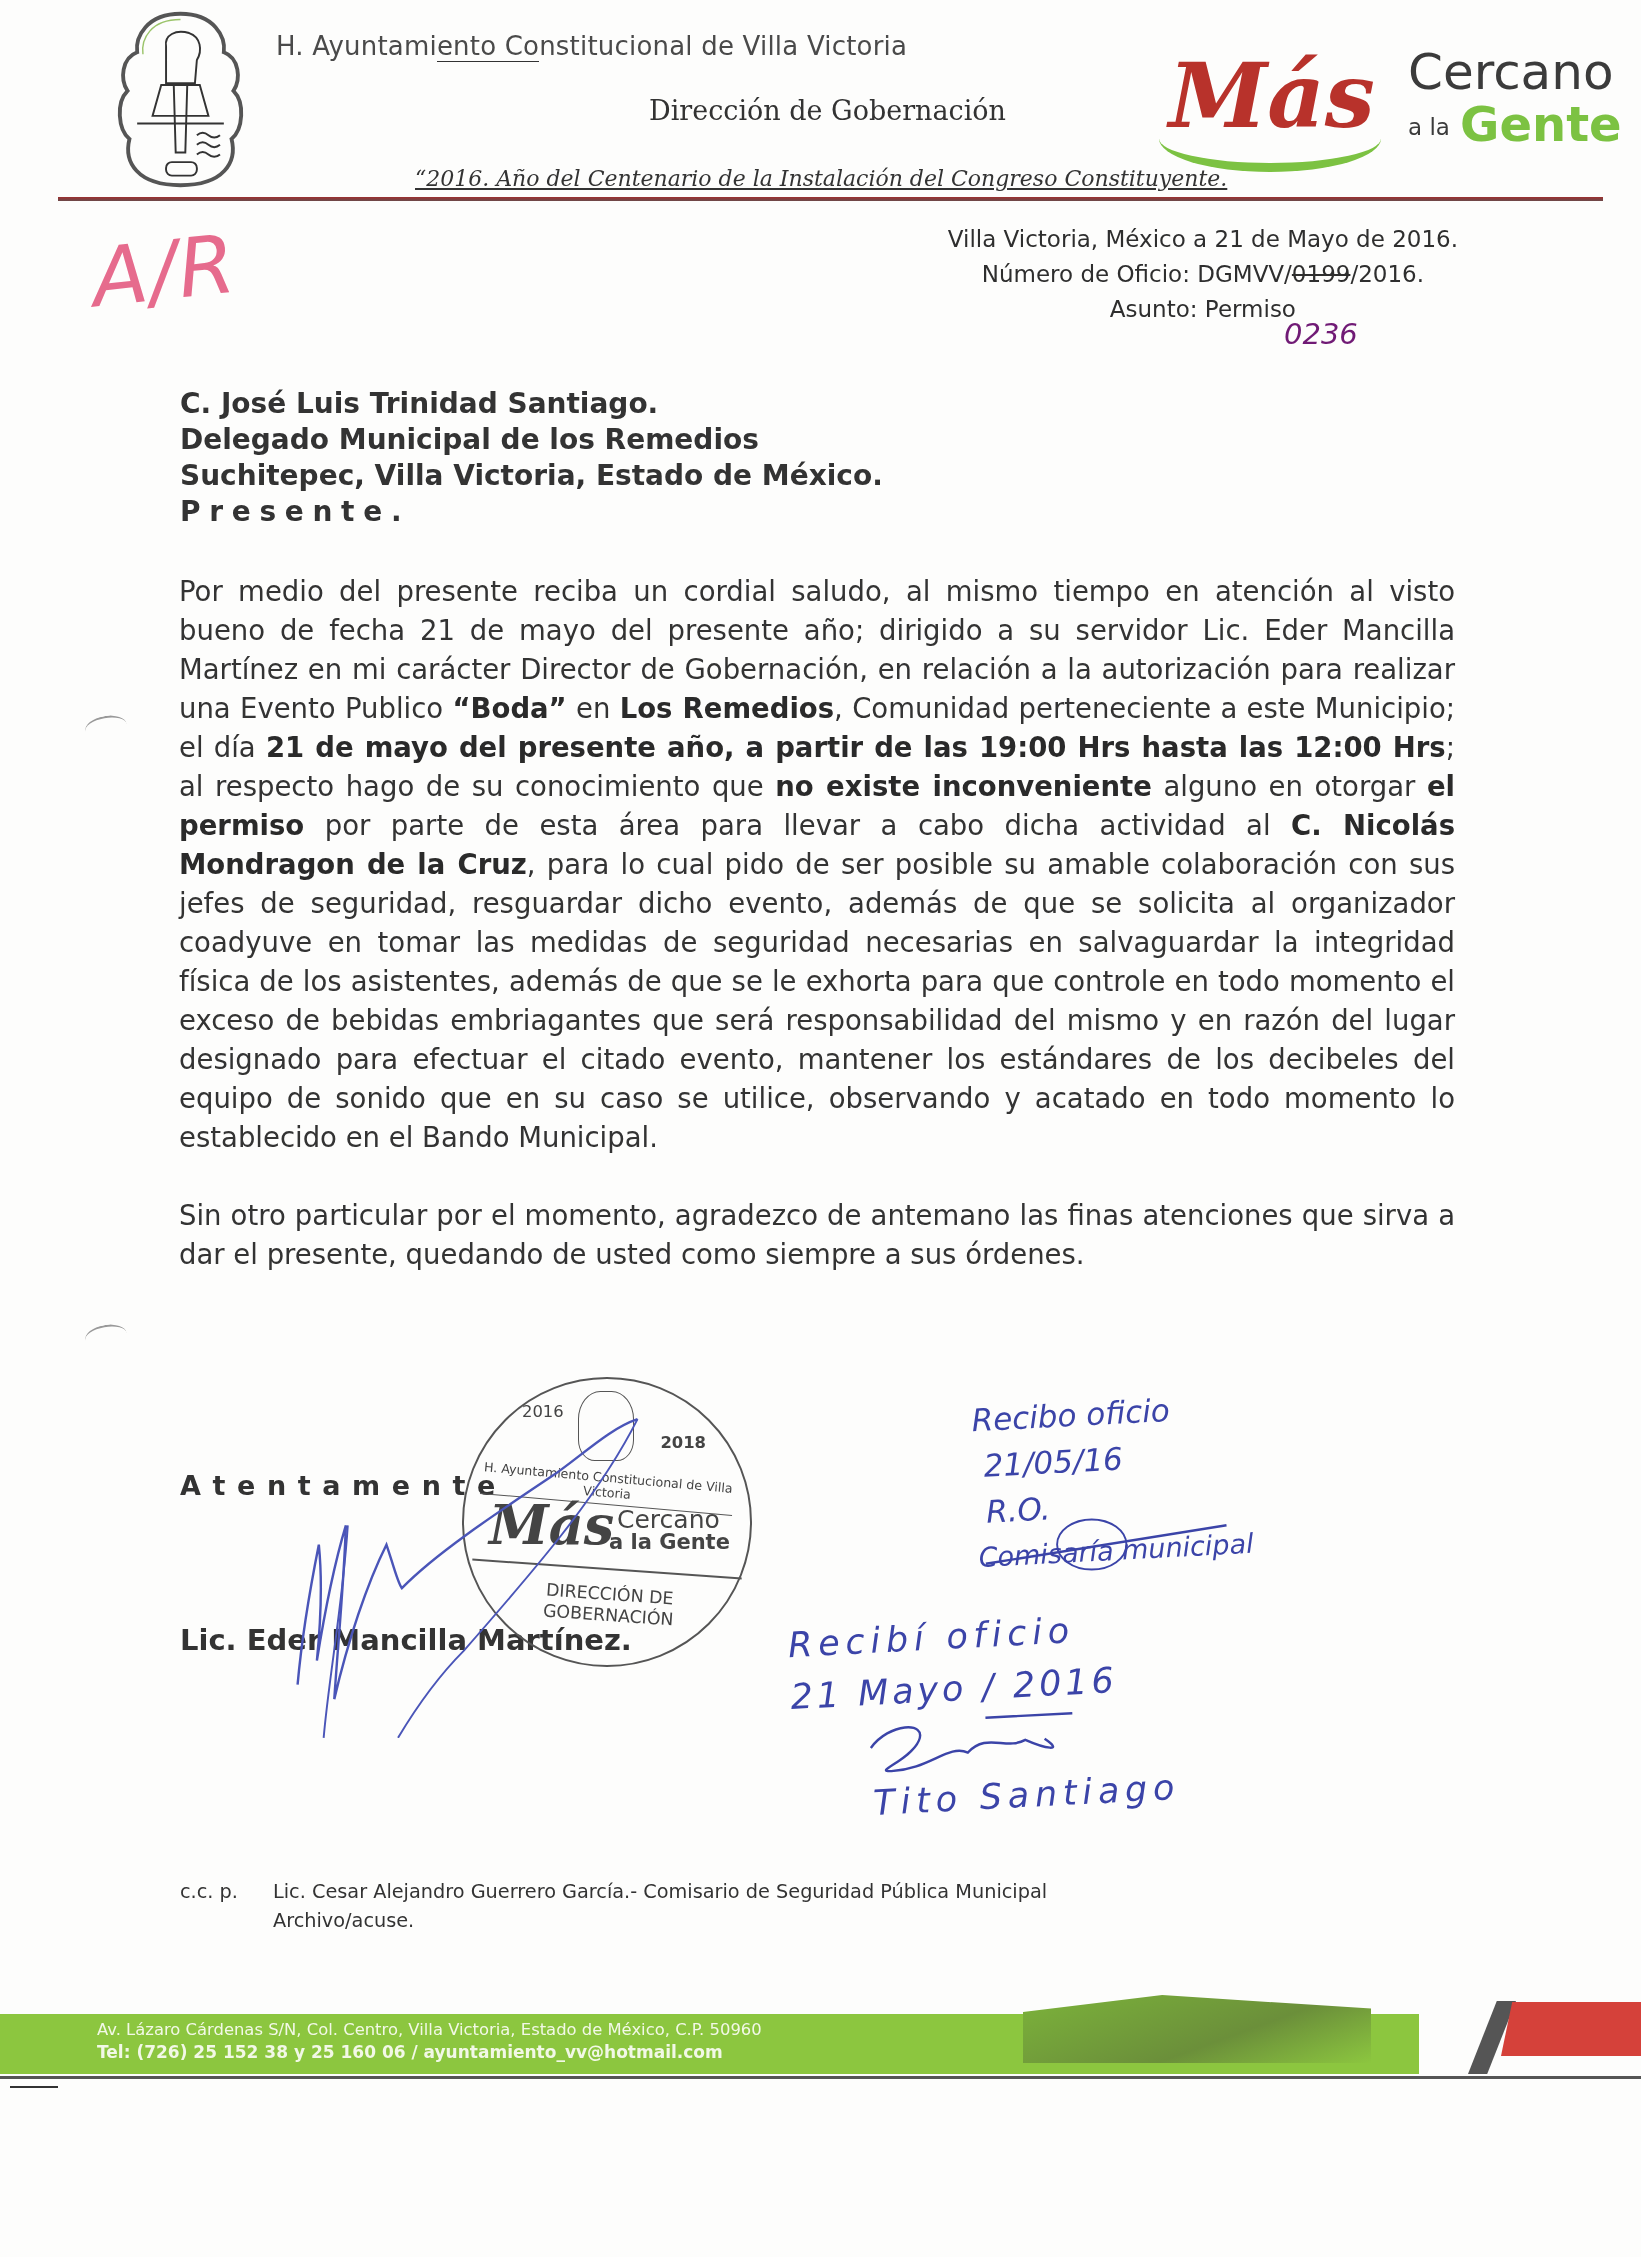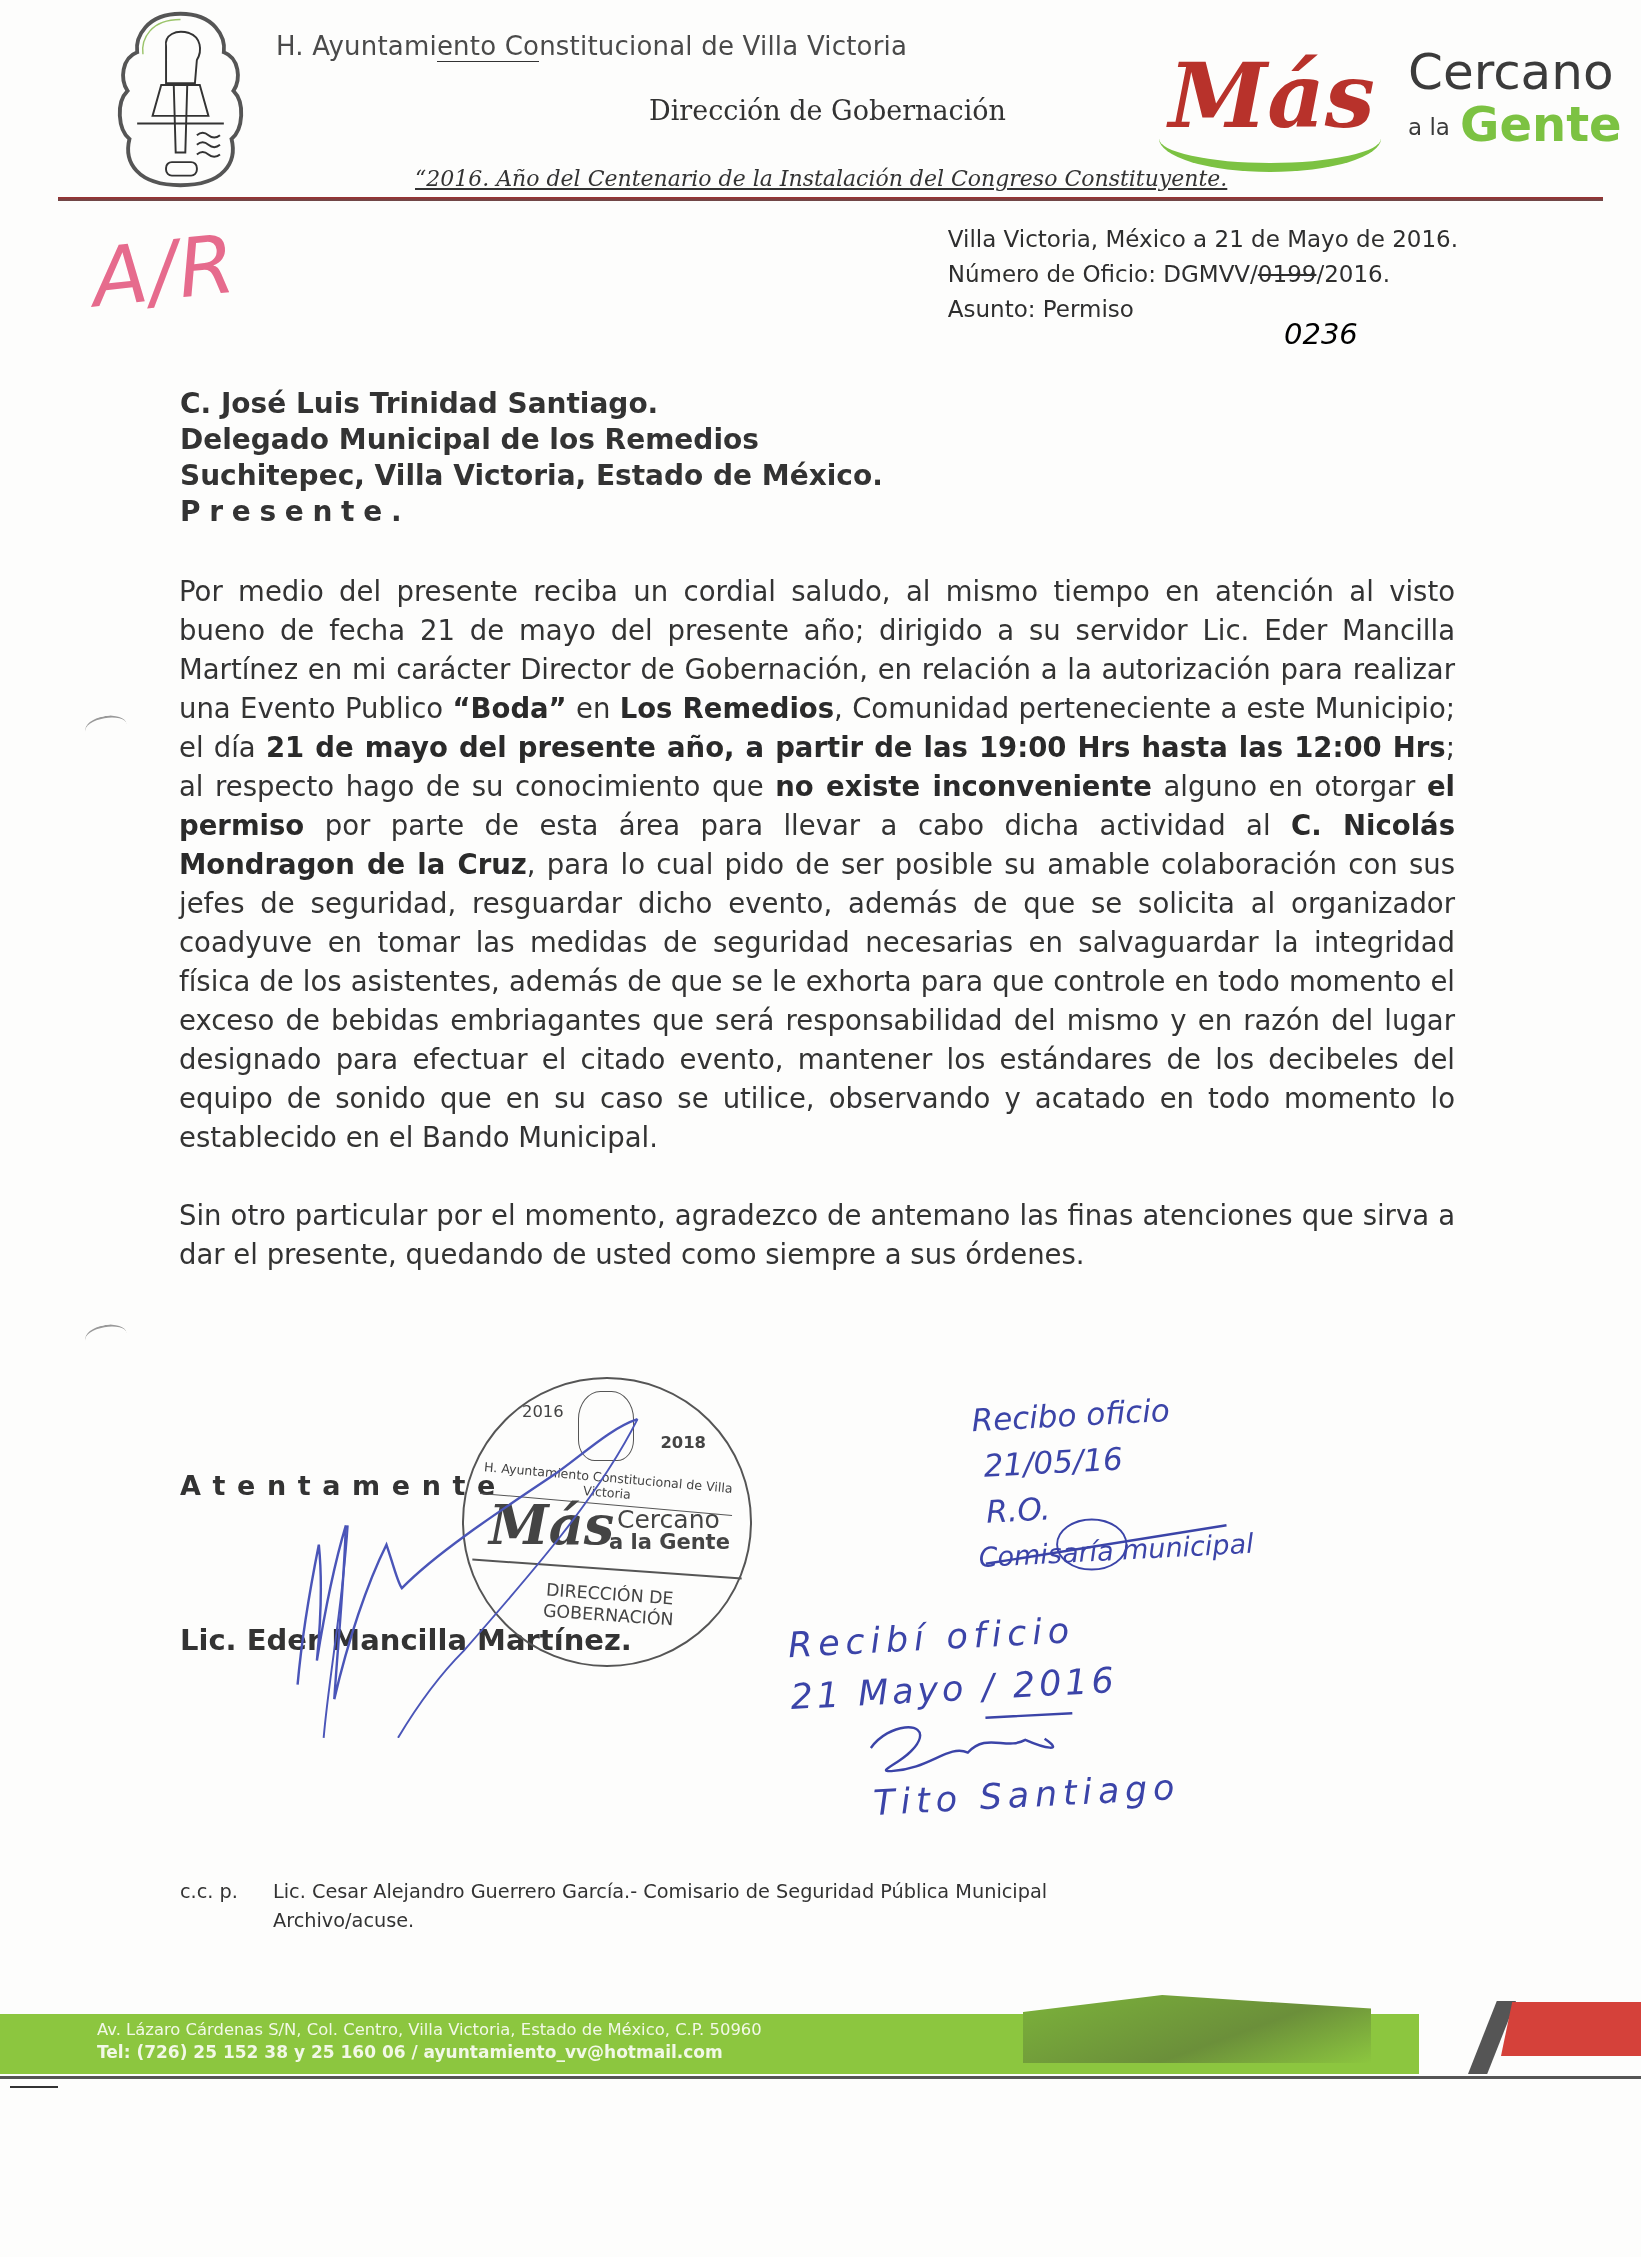--- a/index.html
+++ b/index.html
@@ -14,23 +14,23 @@
   .hdr-line { left:58px; top:197px; width:1545px; height:3.9px; background:linear-gradient(#9c3030,#6a4a4a); }
   .brand { left:1159px; top:37px; width:444px; height:126px; }
   .brand .mas { position:absolute; left:9.7px; top:9.7px; font-family:"DejaVu Serif", serif; font-weight:bold; font-size:89px; color:#b8322b; font-style:italic; line-height:97px; }
   .brand .arc { position:absolute; left:0; top:68px; width:222px; height:58px; border-bottom:9.7px solid #7cc242; border-radius:0 0 50% 50%; }
   .brand .cercano { position:absolute; left:249px; top:7.7px; font-size:50px; color:#3b3b3b; line-height:54px; }
   .brand .ala { position:absolute; left:249px; top:77px; font-size:23px; color:#3b3b3b; }
   .brand .gente { position:absolute; left:290px; top:60px; font-size:48px; font-weight:bold; color:#7cc242; line-height:54px; }
   
   .ar { left:92px; top:224px; font-family:"DejaVu Sans", sans-serif; font-size:81px; color:#e3527a; font-style:italic; letter-spacing:1.9px; transform:rotate(-6deg); opacity:0.85; }
   
-  .meta { right:183px; top:222px; text-align:left; font-size:23px; line-height:35px; color:#2e2e2e; }
+  .meta { right:183px; top:222px; text-align:center; font-size:23px; line-height:35px; color:#2e2e2e; }
   .strike { text-decoration:line-through; }
-  .folio { left:1284px; top:317px; font-size:29px; color:#000000; font-style:italic; }
+  .folio { left:1284px; top:317px; font-size:29px; color:#701a75; font-style:italic; }
   
   .addr { left:180px; top:386px; font-size:28px; font-weight:bold; line-height:36px; color:#333; }
   .addr .presente { letter-spacing:8.7px; }
   
   .body { left:179px; top:572px; width:1276px; font-size:27.5px; line-height:39px; text-align:justify; color:#333; }
   .body p { margin:0 0 39px 0; }
   .body b { color:#2a2a2a; }
   
   .aten { left:180px; top:1470px; font-size:27px; font-weight:bold; letter-spacing:11.6px; color:#333; }
   .signer { left:180px; top:1622px; font-size:29px; font-weight:bold; line-height:37px; color:#333; }

